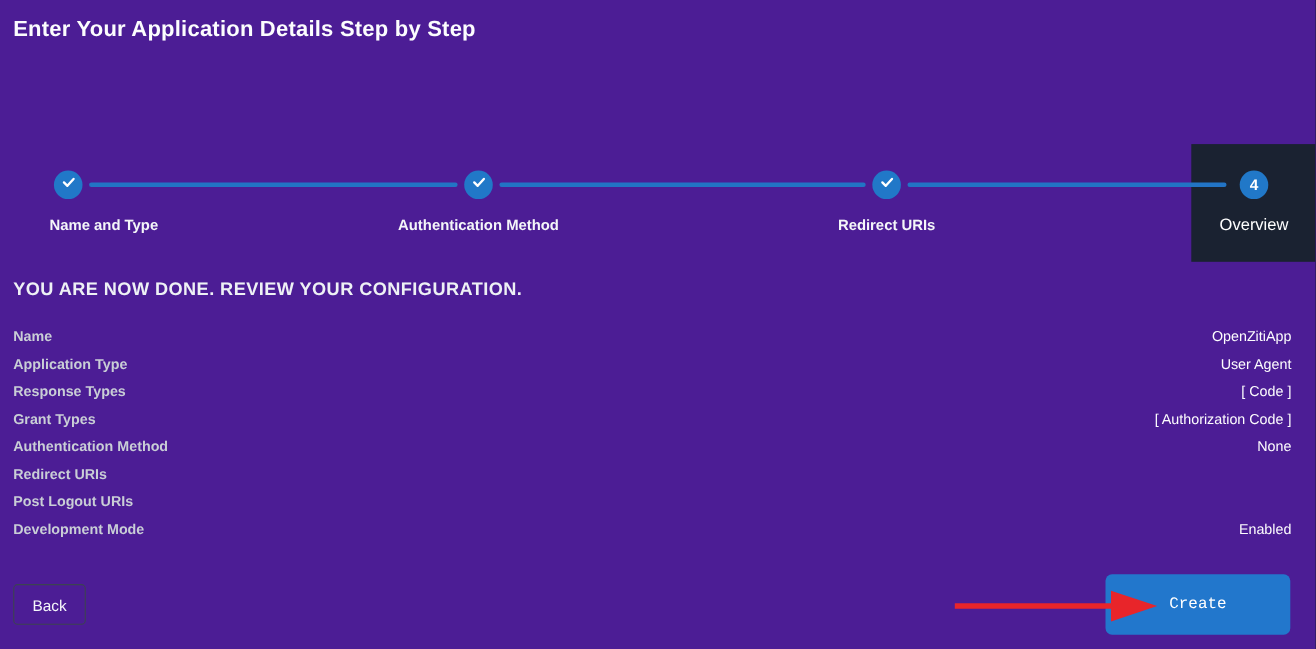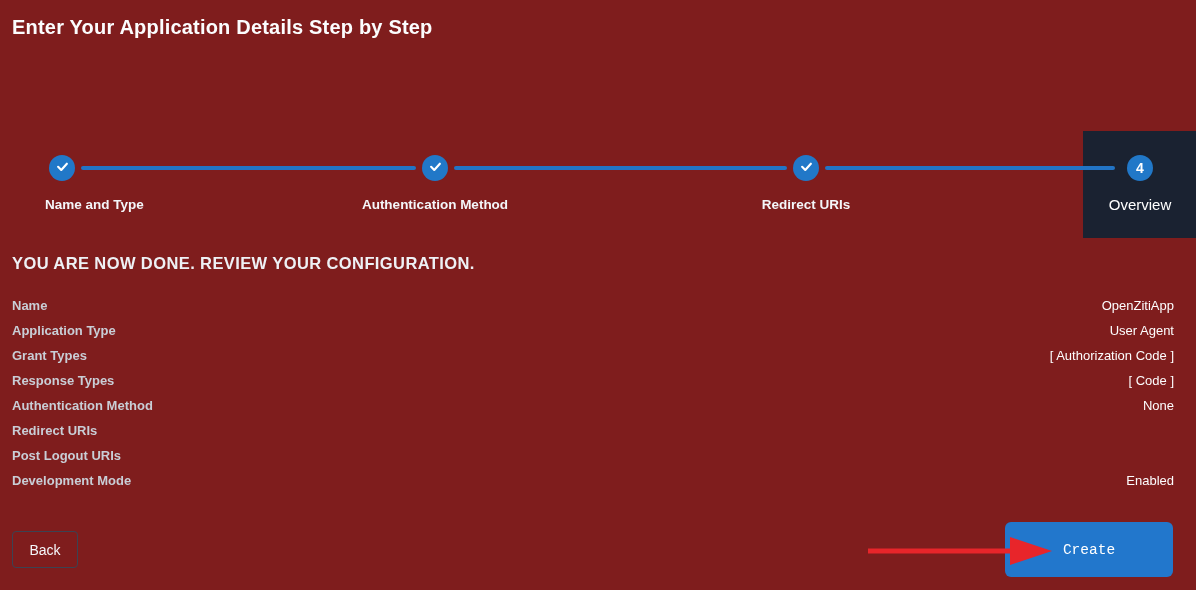--- a/index.html
+++ b/index.html
@@ -2,21 +2,21 @@
 <html><head>
 <meta charset="utf-8">
 <style>
   * { margin: 0; padding: 0; box-sizing: border-box; }
   html, body { width: 1196px; height: 590px; overflow: hidden; }
   body {
     background: #121a2a;
     font-family: "Liberation Sans", sans-serif;
     color: #f5f7fa;
   }
-  .screen { position: relative; width: 1196px; height: 590px; background: #7f1d1d; }
+  .screen { position: relative; width: 1196px; height: 590px; background: #4c1d95; }
 
   
   .page-title {
     position: absolute; left: 12px; top: 16px;
     font-size: 20px; font-weight: 700; color: #fcfdfe; letter-spacing: 0.2px;
   }
 
   
   .skip-row { position: absolute; left: 24px; top: 69px; display: flex; align-items: center; }
   .checkbox {
@@ -141,27 +141,27 @@
         <span class="row-label">Name</span>
         <span class="row-value">OpenZitiApp</span>
       </div>
 
       <div class="review-row">
         <span class="row-label">Application Type</span>
         <span class="row-value">User Agent</span>
       </div>
 
       <div class="review-row">
-        <span class="row-label">Grant Types</span>
-        <span class="row-value">[ Authorization Code ]</span>
+        <span class="row-label">Response Types</span>
+        <span class="row-value">[ Code ]</span>
       </div>
 
       <div class="review-row">
-        <span class="row-label">Response Types</span>
-        <span class="row-value">[ Code ]</span>
+        <span class="row-label">Grant Types</span>
+        <span class="row-value">[ Authorization Code ]</span>
       </div>
 
       <div class="review-row">
         <span class="row-label">Authentication Method</span>
         <span class="row-value">None</span>
       </div>
 
       <div class="review-row">
         <span class="row-label">Redirect URIs</span>
       </div>

